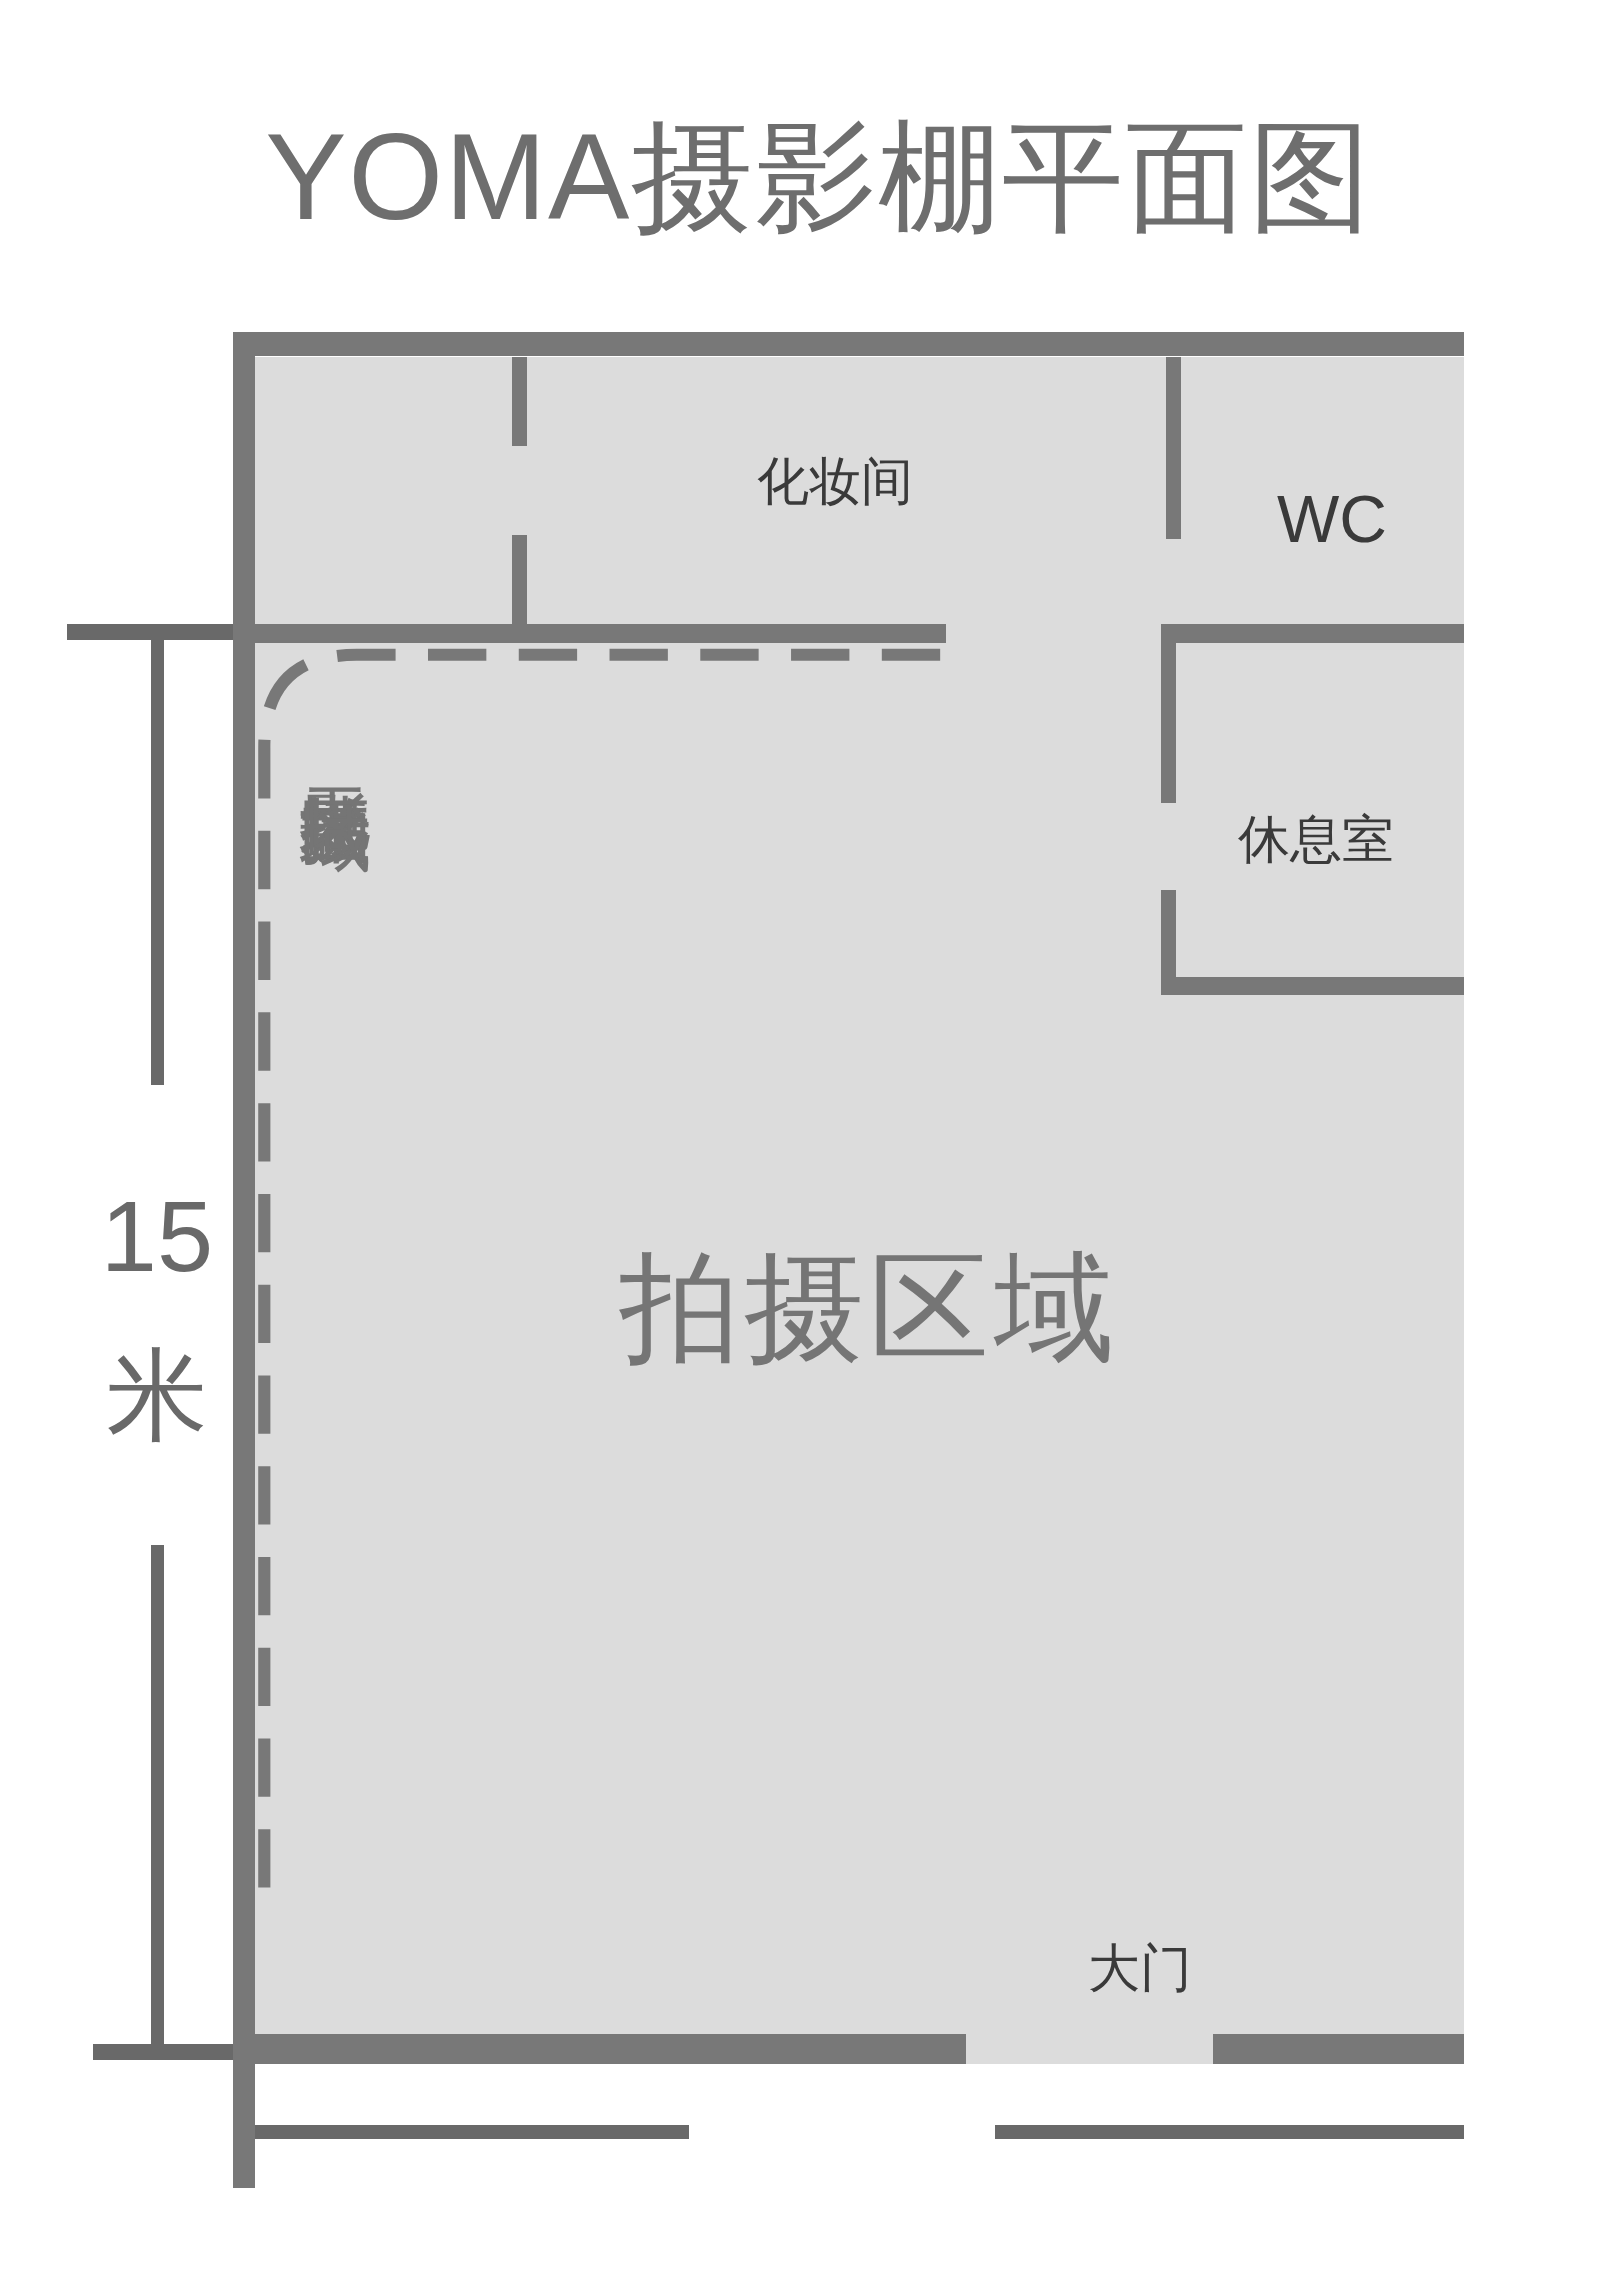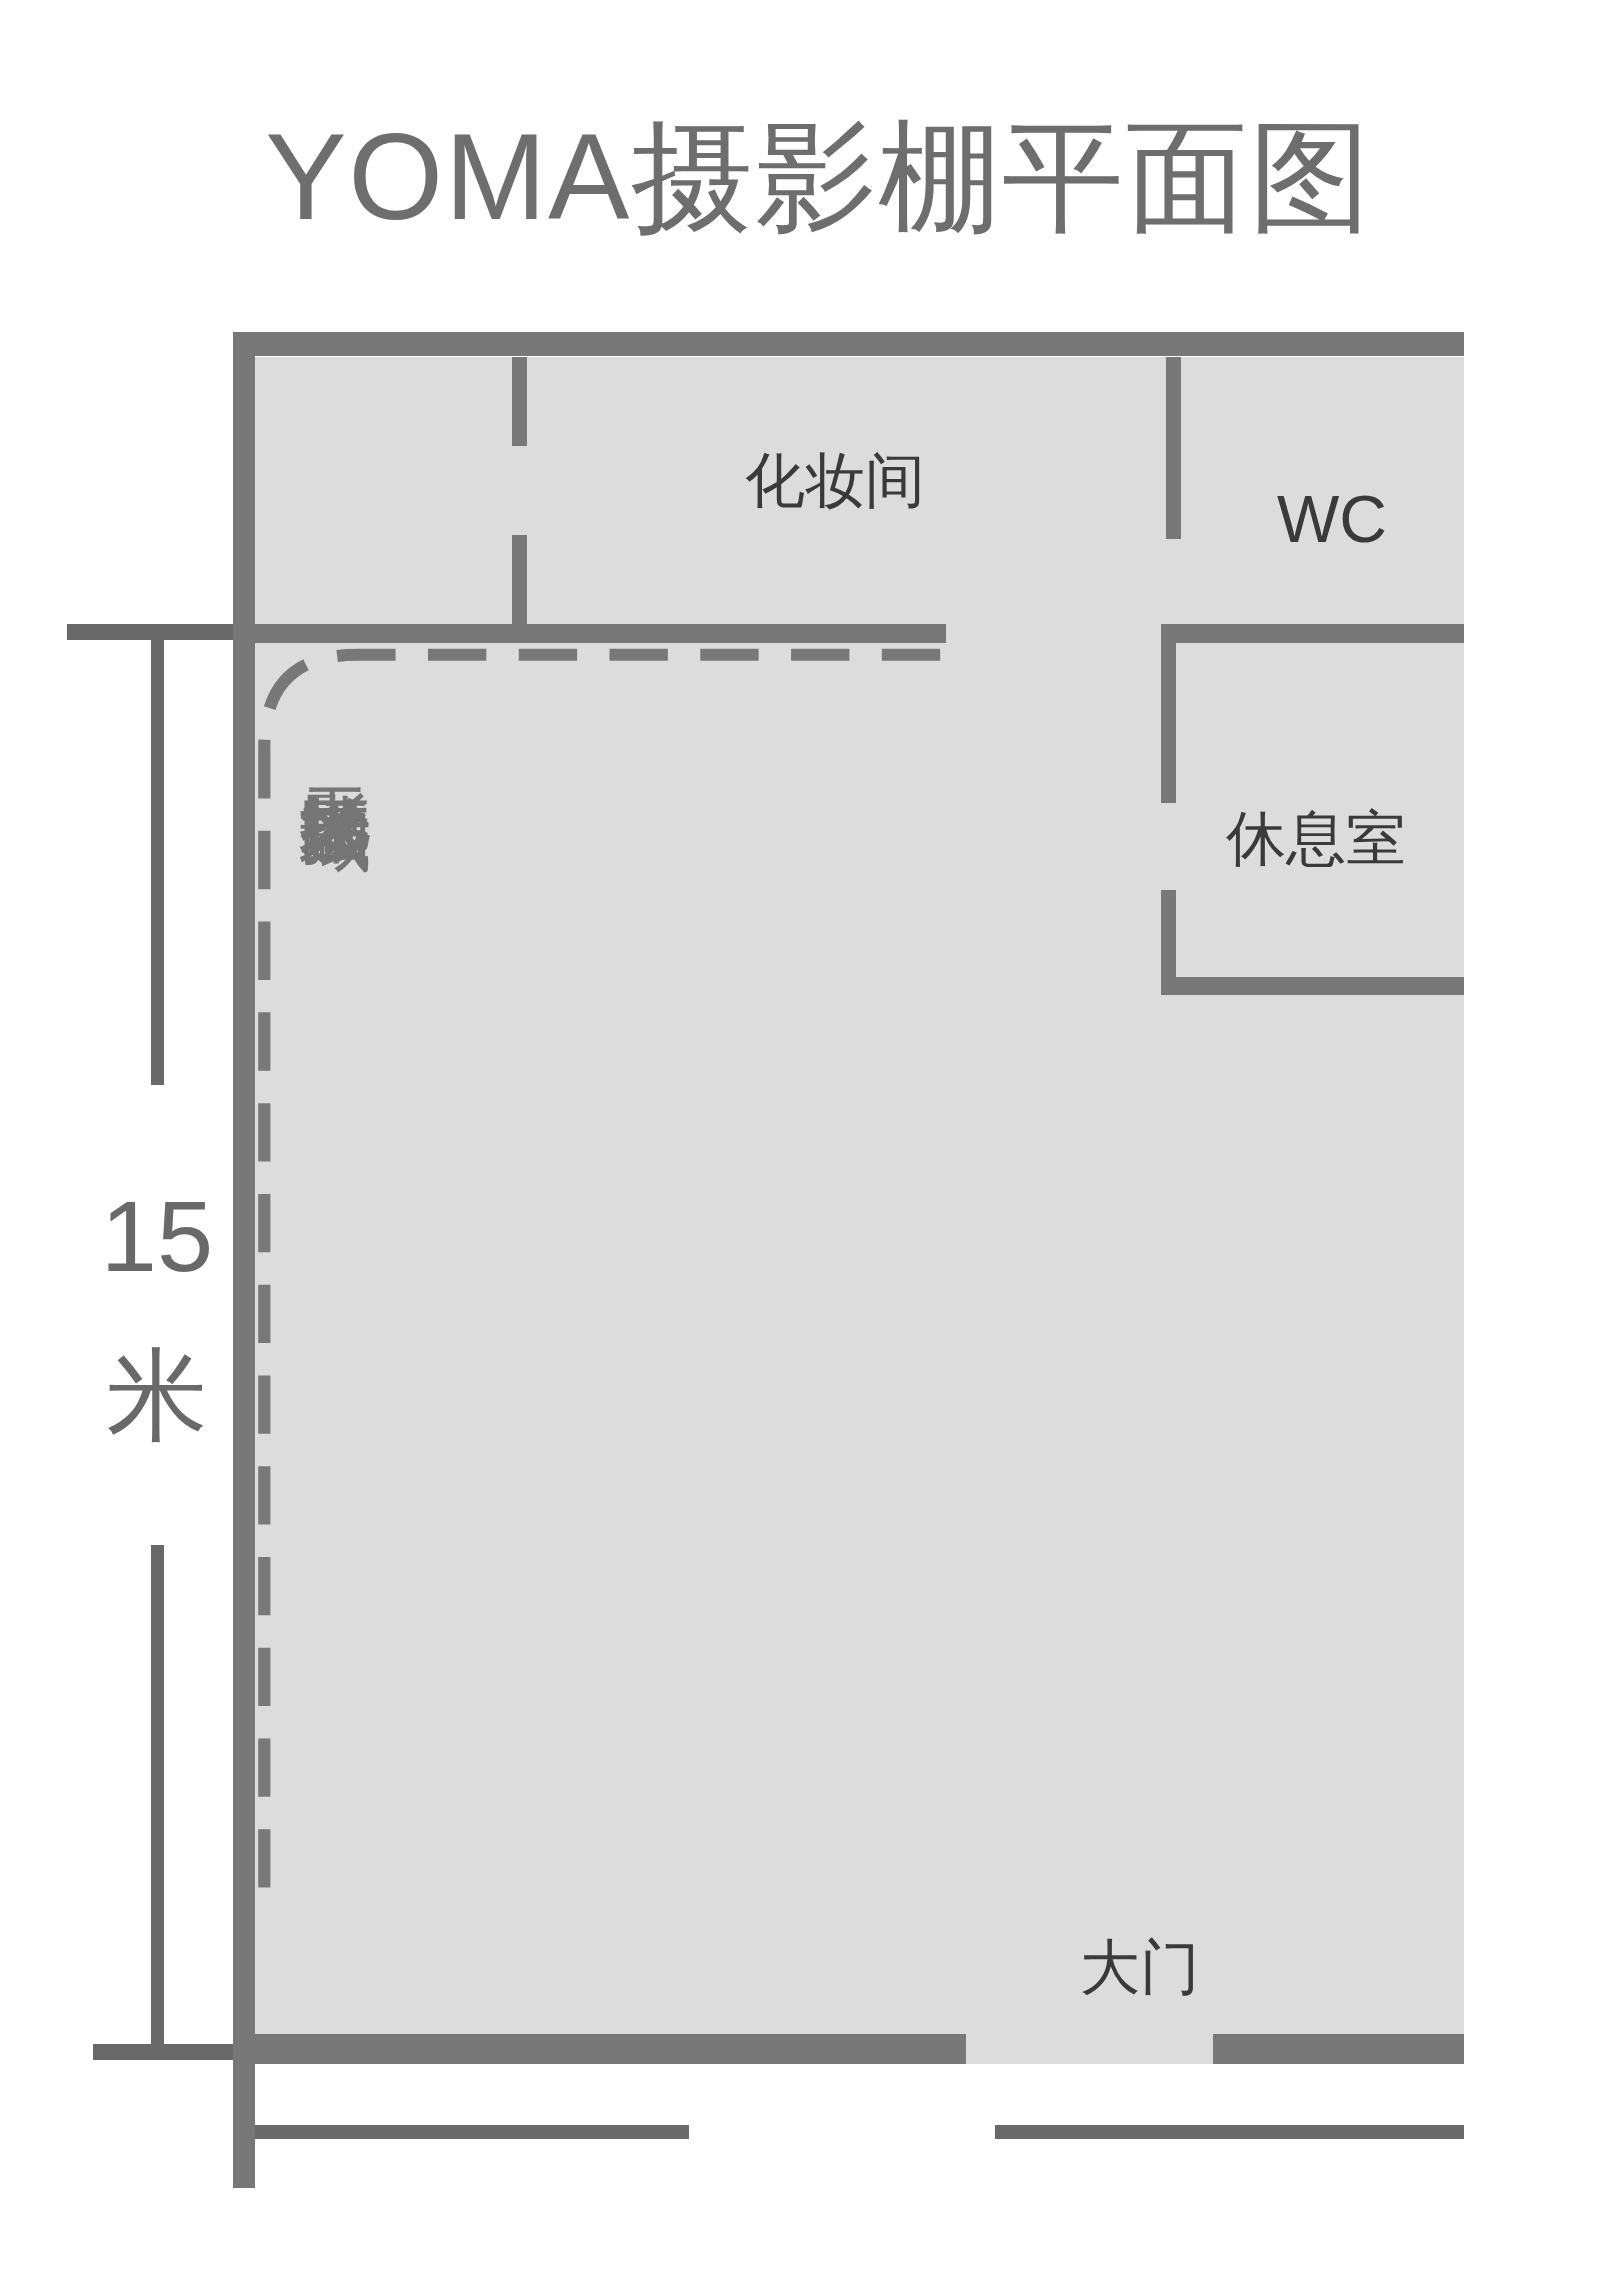--- a/index.html
+++ b/index.html
@@ -34,21 +34,21 @@
     line-height:1.05;
     color:var(--title);
     letter-spacing:1.6px;
     white-space:nowrap;
     font-weight:400;
   }
   .room-label{
     position:absolute;
     transform:translate(-50%,-50%);
     color:var(--room-label);
-    font-size:60px;
+    font-size:52px;
     line-height:1;
     white-space:nowrap;
     font-weight:400;
   }
   .room-label.latin{font-size:66px;margin-top:39px;}
   .area-label{
     position:absolute;
     transform:translate(-50%,-50%);
     color:var(--area-label);
     font-size:120px;
@@ -119,16 +119,17 @@
   <div class="dim-text" style="left:157px;top:1395px;">米</div>
 
   <div class="dim-mark" style="left:255px;top:2125px;width:434px;height:13.8px;"></div>
   <div class="dim-mark" style="left:995px;top:2125px;width:469px;height:13.8px;"></div>
 
   <div class="room-label" style="left:835px;top:481px;">化妆间</div>
   <div class="room-label latin" style="left:1332px;top:480px;">WC</div>
   <div class="room-label" style="left:1316px;top:813px;margin-top:26px;">休息室</div>
   <div class="room-label" style="left:1140px;top:1968px;">大门</div>
 
+  <div class="area-label" style="left:869px;top:1307px;">拍摄区域</div>
   <div class="cyc-label">无影墙拍摄区域</div>
 
 </div>
 
 
 </body></html>

